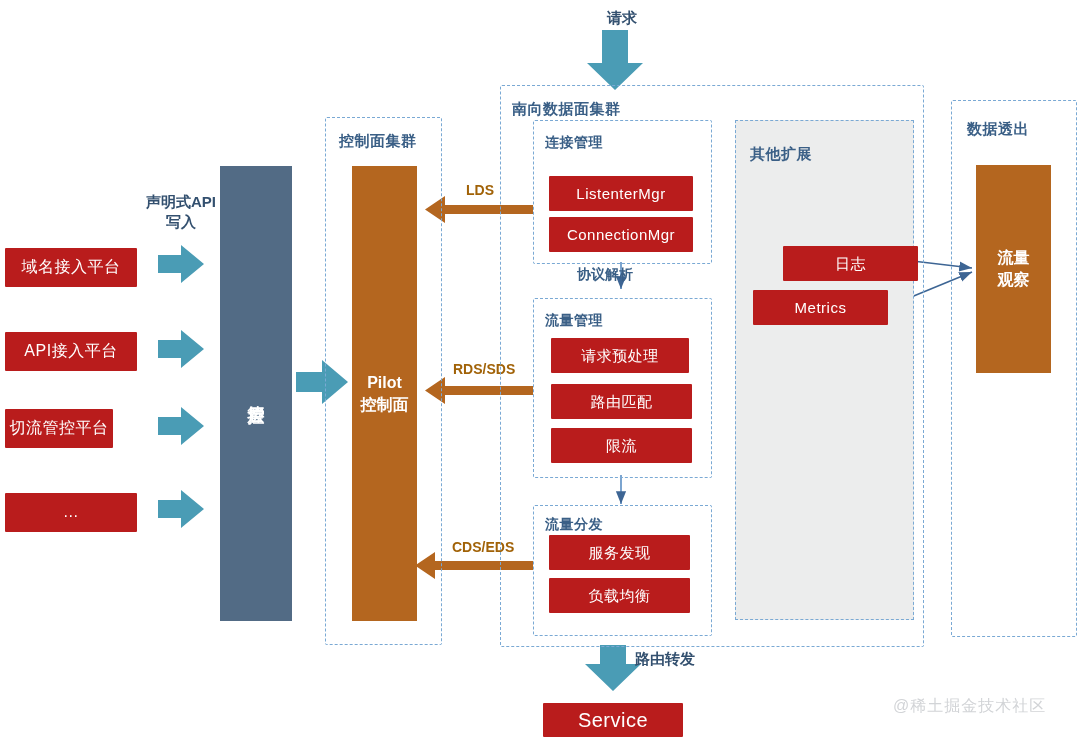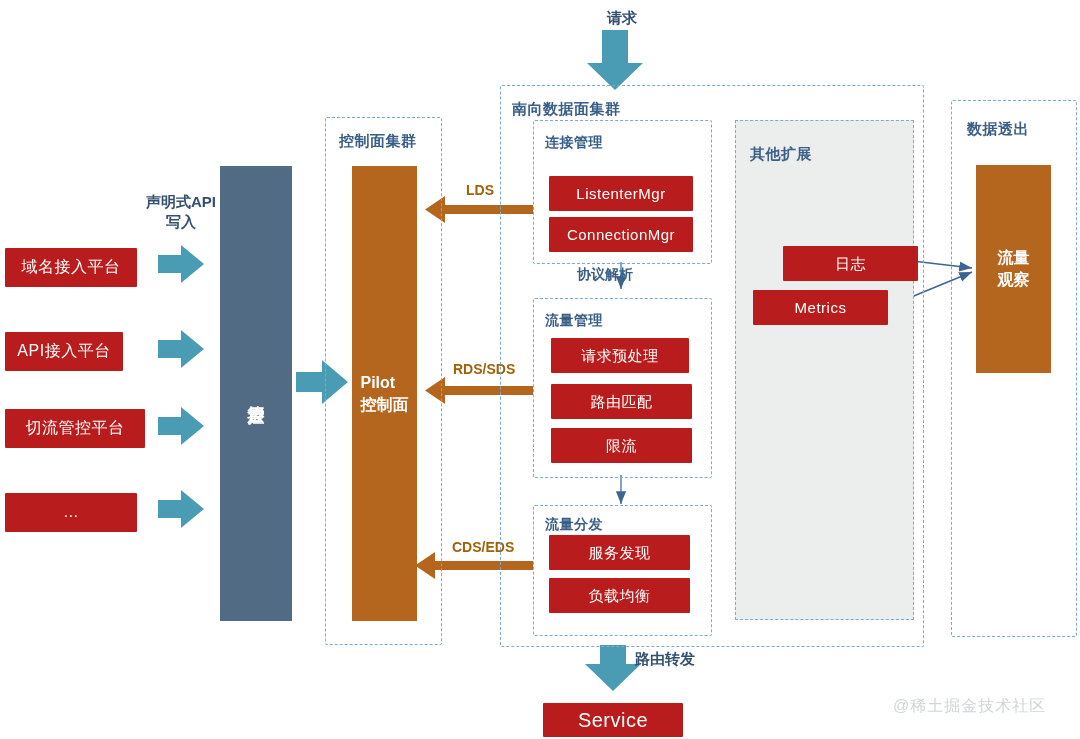--- a/index.html
+++ b/index.html
@@ -69,20 +69,21 @@
     font-weight: bold;
     letter-spacing: 1px;
   }
   .brown-bar {
     position: absolute;
     background: #b4661f;
     color: #ffffff;
     display: flex;
     align-items: center;
     justify-content: center;
+    text-align: center;
     font-size: 16px;
     font-weight: bold;
     line-height: 1.35;
   }
 
   
   .plain-label {
     position: absolute;
     color: #33506f;
     font-size: 15px;
@@ -173,22 +174,22 @@
     </g>
 
     <g>
       <path d="M600,645 h26 v19 h15 l-28,27 l-28,-27 h15 z" fill="#4a9cb5"></path>
     </g>
   </svg>
 
   <div class="plain-label" style="left:592px; top:8px; width:60px;">请求</div>
 
   <div class="blue-box" style="left:5px; top:248px; width:132px; height:39px;">域名接入平台</div>
-  <div class="blue-box" style="left:5px; top:332px; width:118px; height:39px;text-align:center;">API接入平台</div>
-  <div class="blue-box" style="left:5px; top:409px; width:140px; height:39px;">切流管控平台</div>
+  <div class="blue-box" style="left:5px; top:332px; width:132px; height:39px;text-align:center;">API接入平台</div>
+  <div class="blue-box" style="left:5px; top:409px; width:108px; height:39px;">切流管控平台</div>
   <div class="blue-box" style="left:5px; top:493px; width:132px; height:39px;">...</div>
 
   <div class="plain-label" style="left:133px; top:192px; width:96px;">
     <span>声明式API</span><br>
     <span>写入</span>
   </div>
 
   <div class="slate-bar" style="left:220px; top:166px; width:72px; height:455px;">
     <span style="writing-mode:vertical-rl; text-orientation:upright;">管控层</span>
   </div>

